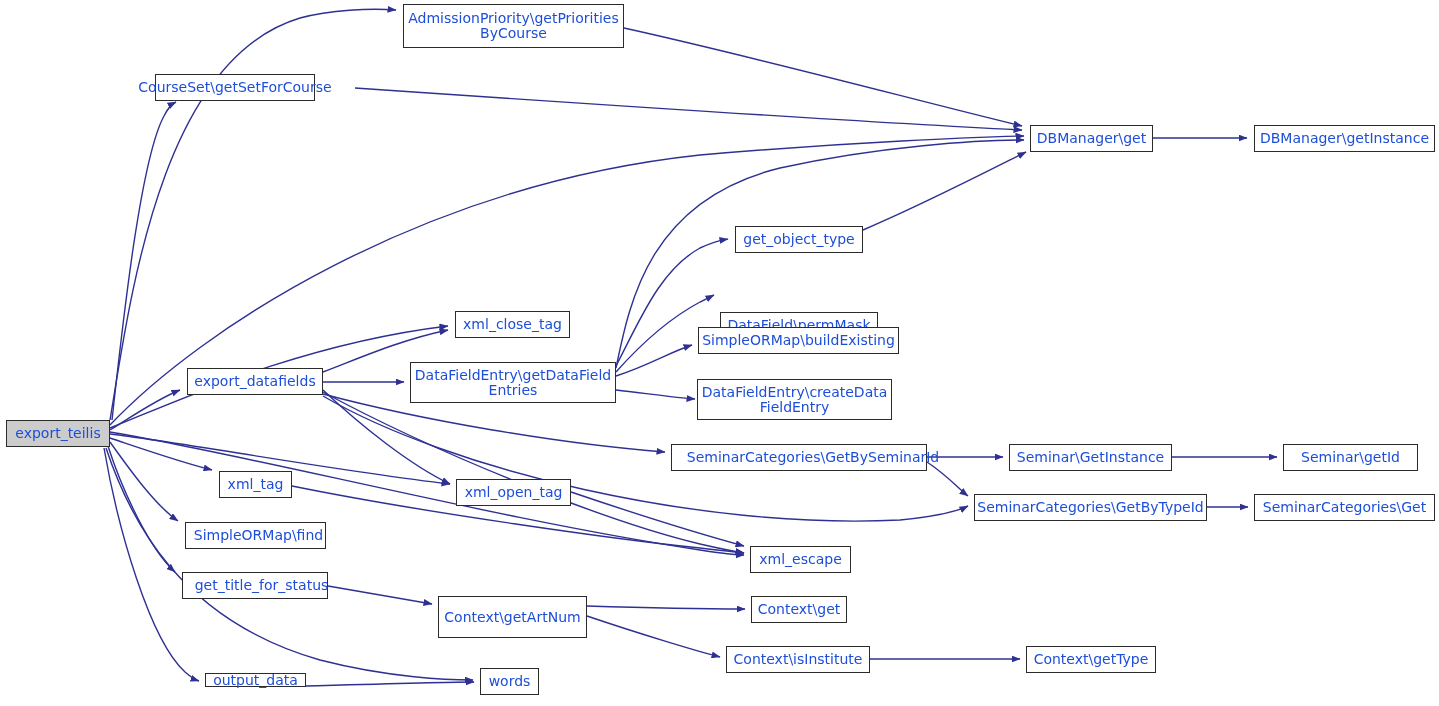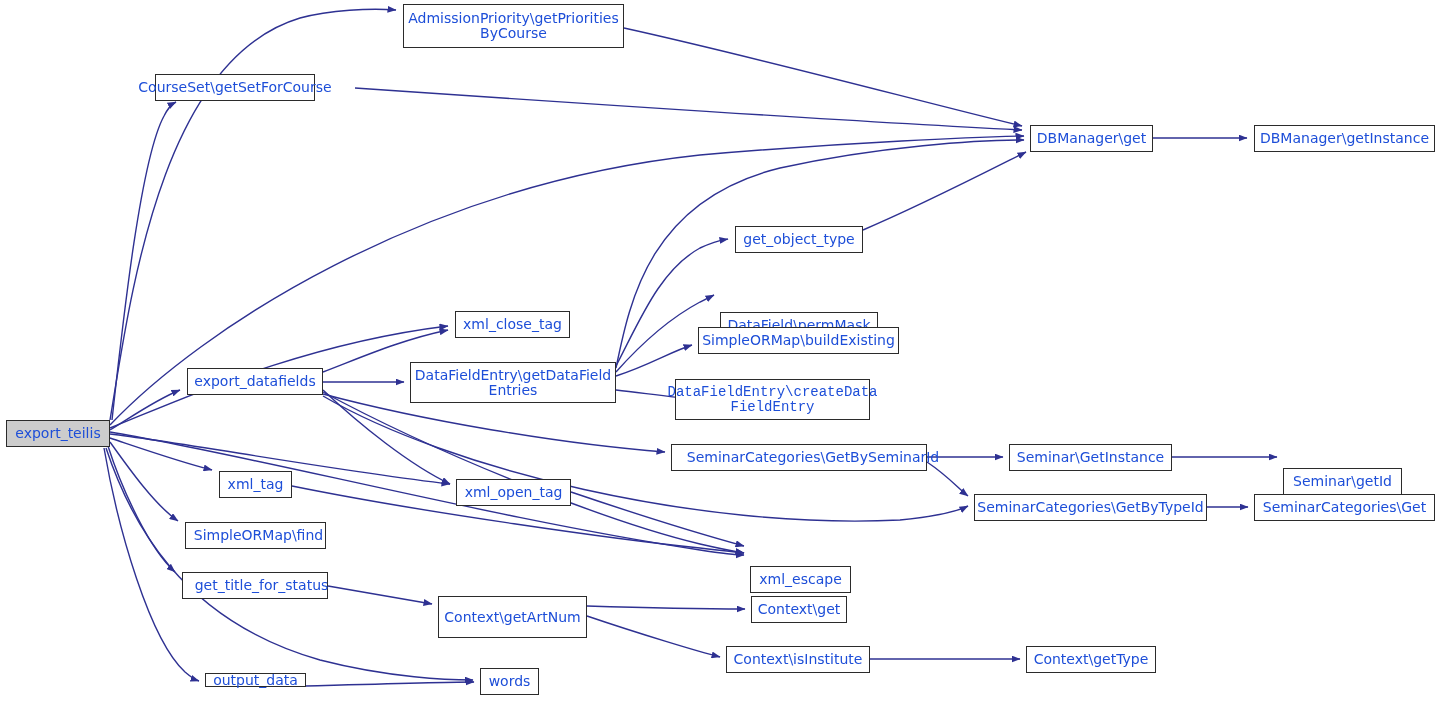--- a/index.html
+++ b/index.html
@@ -103,31 +103,31 @@
       <div class="gnode" style="left: 155px; top: 74px; width: 160px; height: 27px;">CourseSet\getSetForCourse</div>
       <div class="gnode" style="left: 1030px; top: 125px; width: 123px; height: 27px;">DBManager\get</div>
       <div class="gnode" style="left: 1254px; top: 125px; width: 181px; height: 27px;">DBManager\getInstance</div>
       <div class="gnode" style="left: 735px; top: 226px; width: 128px; height: 27px;">get_object_type</div>
       <div class="gnode" style="left: 720px; top: 277px; width: 158px; height: 27px; margin-top: 35px;">DataField\permMask</div>
       <div class="gnode" style="left: 455px; top: 311px; width: 115px; height: 27px; text-align: right;">xml_close_tag</div>
       <div class="gnode" style="left: 698px; top: 327px; width: 201px; height: 27px;">SimpleORMap\buildExisting</div>
       <div class="gnode" style="left: 187px; top: 368px; width: 136px; height: 27px;">export_datafields</div>
       <div class="gnode" style="left: 410px; top: 362px; width: 206px; height: 41px;">DataFieldEntry\getDataField
 Entries</div>
-      <div class="gnode" style="left: 675px; top: 379px; width: 195px; height: 41px; font-family: Liberation Mono, monospace;">DataFieldEntry\createData
+      <div class="gnode" style="left: 697px; top: 379px; width: 195px; height: 41px;">DataFieldEntry\createData
 FieldEntry</div>
       <div class="gnode" style="left: 671px; top: 444px; width: 256px; height: 27px; padding-left: 28px;">SeminarCategories\GetBySeminarId</div>
       <div class="gnode" style="left: 1009px; top: 444px; width: 163px; height: 27px;">Seminar\GetInstance</div>
-      <div class="gnode" style="left: 1283px; top: 468px; width: 119px; height: 27px;">Seminar\getId</div>
+      <div class="gnode" style="left: 1283px; top: 444px; width: 135px; height: 27px;">Seminar\getId</div>
       <div class="gnode" style="left: 219px; top: 471px; width: 73px; height: 27px;">xml_tag</div>
       <div class="gnode" style="left: 456px; top: 479px; width: 115px; height: 27px;">xml_open_tag</div>
       <div class="gnode" style="left: 974px; top: 494px; width: 233px; height: 27px;">SeminarCategories\GetByTypeId</div>
       <div class="gnode" style="left: 1254px; top: 494px; width: 181px; height: 27px;">SeminarCategories\Get</div>
       <div class="gnode" style="left: 185px; top: 522px; width: 141px; height: 27px; padding-left: 6px;">SimpleORMap\find</div>
-      <div class="gnode" style="left: 750px; top: 546px; width: 101px; height: 27px; margin-top: 20px;">xml_escape</div>
+      <div class="gnode" style="left: 750px; top: 546px; width: 101px; height: 27px;">xml_escape</div>
       <div class="gnode" style="left: 182px; top: 572px; width: 146px; height: 27px; padding-left: 13px;">get_title_for_status</div>
       <div class="gnode" style="left: 438px; top: 596px; width: 149px; height: 42px;">Context\getArtNum</div>
       <div class="gnode" style="left: 751px; top: 596px; width: 96px; height: 27px;">Context\get</div>
       <div class="gnode" style="left: 726px; top: 646px; width: 144px; height: 27px;">Context\isInstitute</div>
       <div class="gnode" style="left: 1026px; top: 646px; width: 130px; height: 27px;">Context\getType</div>
       <div class="gnode" style="left: 205px; top: 673px; width: 101px; height: 14px;">output_data</div>
       <div class="gnode" style="left: 480px; top: 668px; width: 59px; height: 27px;">words</div>
     </div>
 </div>
 

